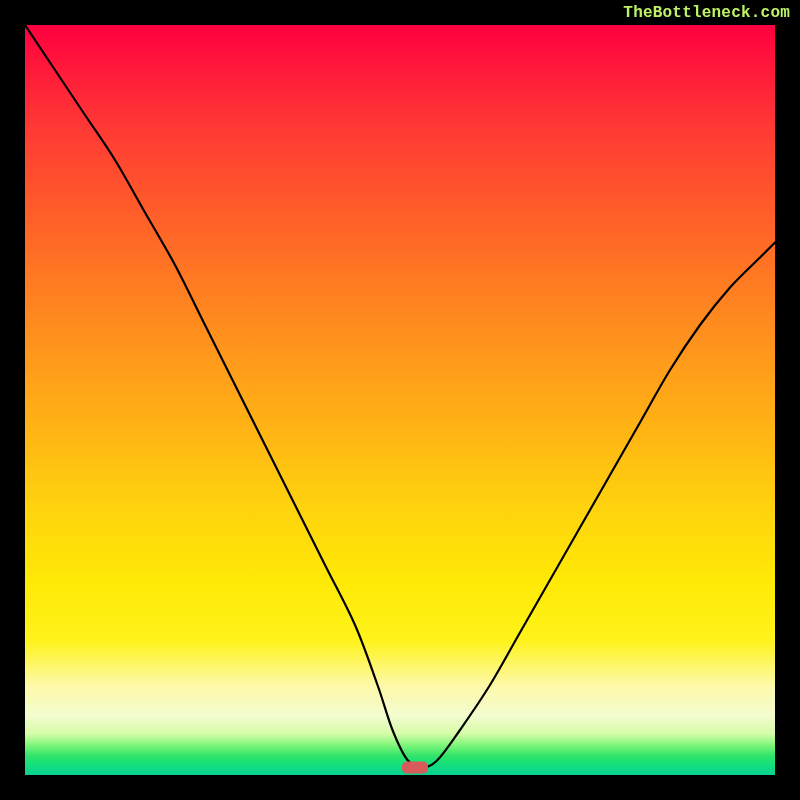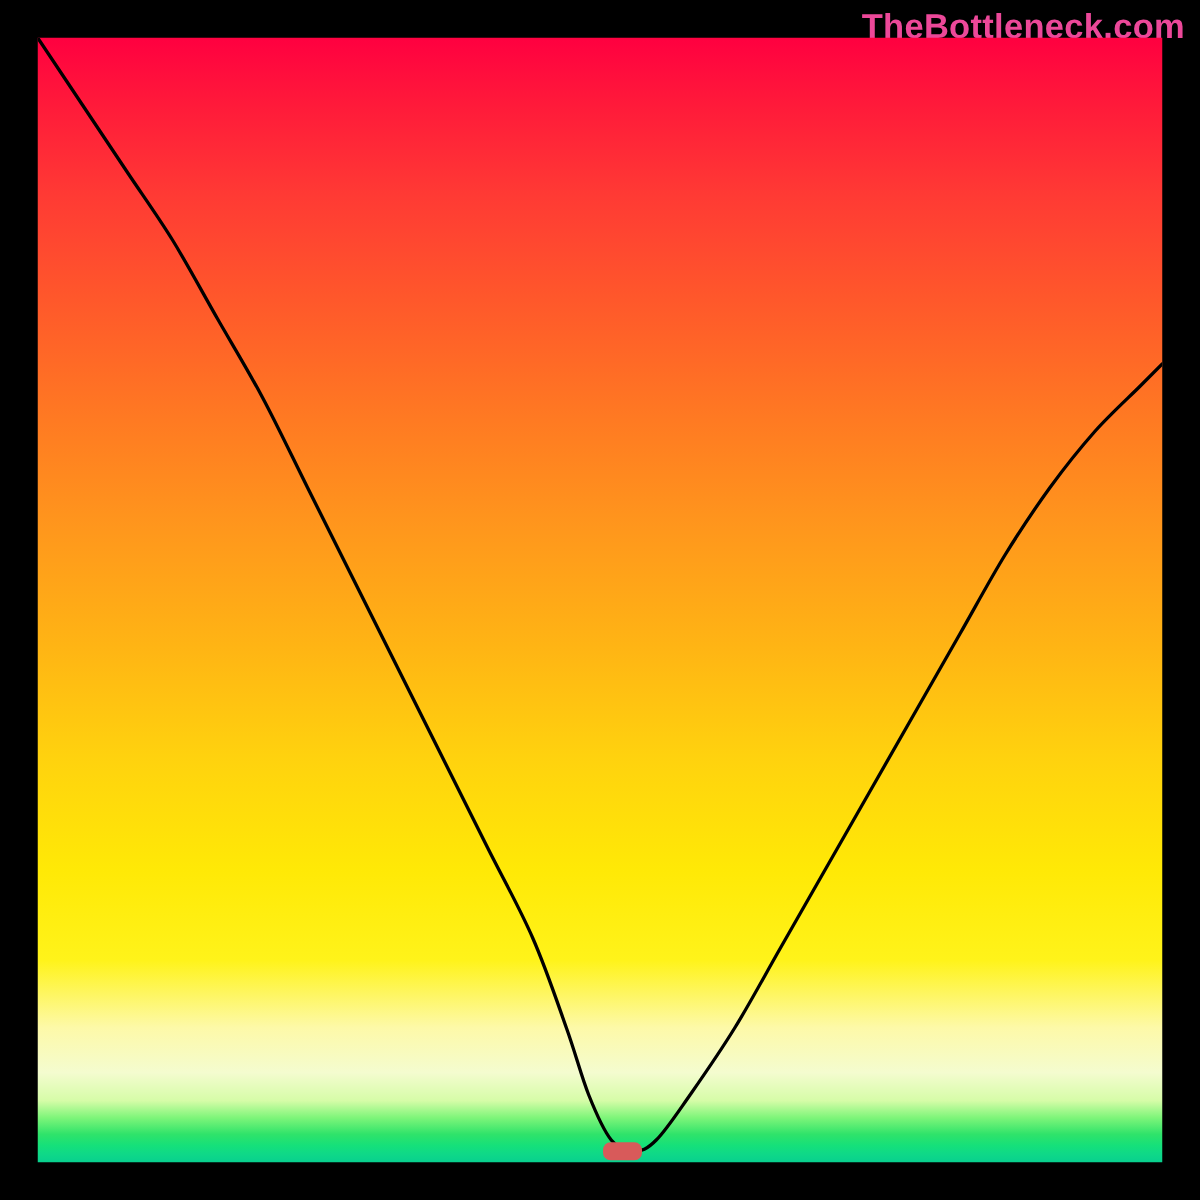--- a/index.html
+++ b/index.html
@@ -57,25 +57,25 @@
     stroke-linejoin: round;
   }
   .marker {
     fill: #d85a5a;
     stroke: none;
   }
   .watermark {
     position: absolute;
     top: 4px;
     right: 10px;
-    font-family: Liberation Sans, sans-serif;
-    font-size: 23px;
+    font-family: Liberation Mono, monospace;
+    font-size: 16px;
     font-weight: 600;
     letter-spacing: 0.2px;
-    color: #ec4899;
+    color: #bef264;
     user-select: none;
   }
 </style>
 </head>
 <body>
 
 <div class="stage">
 
   <div class="watermark">TheBottleneck.com</div>
 

